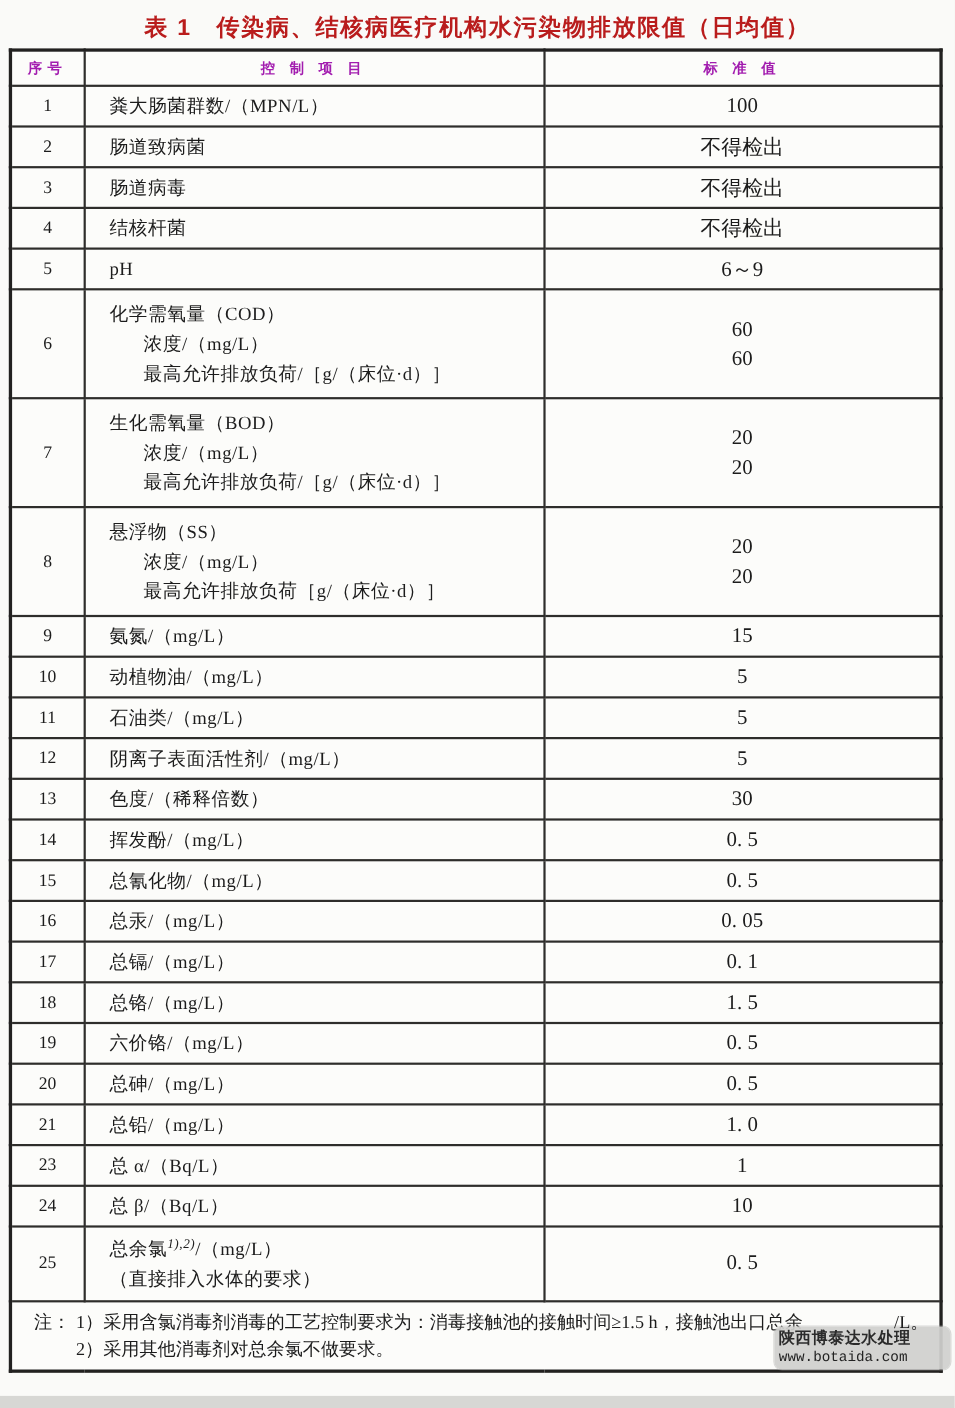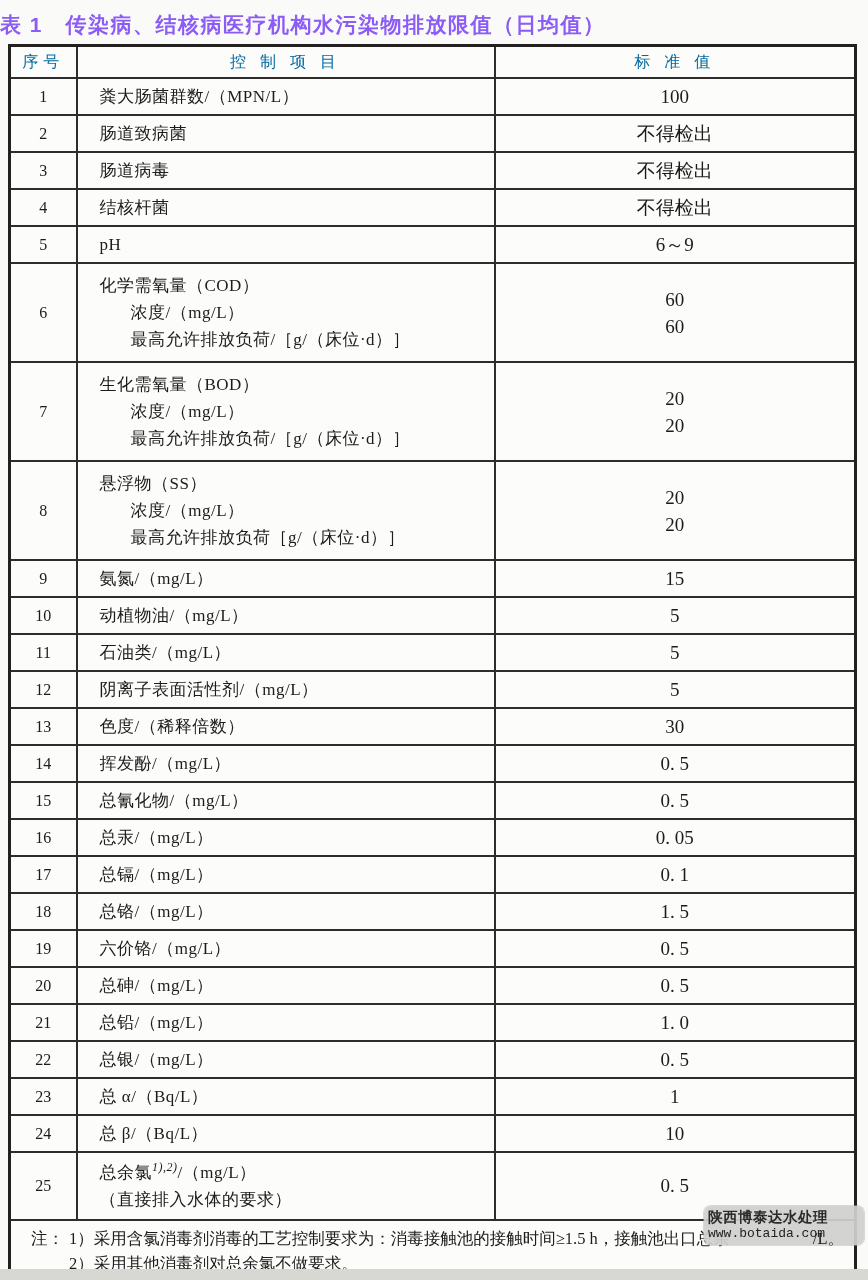--- a/index.html
+++ b/index.html
@@ -1,26 +1,26 @@
 <!DOCTYPE html>
 <html><head>
 <meta charset="utf-8">
 <style>
   html,body{margin:0;padding:0;}
   body{background:#e9e9e7;}
   .page{position:relative;width:868px;height:1280px;background:#fafaf8;overflow:hidden;
         font-family:"Liberation Serif","DejaVu Serif",serif;color:#1c1c1c;}
-  .title{padding-top:11px;
+  .title{padding-top:11px;text-align:center;
          font-family:"Liberation Sans","DejaVu Sans",sans-serif;
-         font-weight:bold;font-size:21px;letter-spacing:1.5px;color:#8b5cf6;}
+         font-weight:bold;font-size:21px;letter-spacing:1.5px;color:#b91c1c;}
   table.limits{position:absolute;left:8px;top:44px;width:849px;
                border-collapse:collapse;table-layout:fixed;background:#fcfcfa;}
   table.limits th,table.limits td{border:2px solid #2e2d2b;}
   table.limits{border:3px solid #222120;}
-  th{font-weight:normal;font-size:16px;height:28px;letter-spacing:5px;color:#0369a1;}
+  th{font-weight:bold;font-size:13px;height:28px;letter-spacing:5px;color:#a21caf;}
   td.c-no{text-align:center;font-size:16px;}
   td.c-item{padding-left:22px;font-size:17px;letter-spacing:0.5px;}
   td.c-val{text-align:center;font-size:19px;}
   tr.r-s td{height:33px;}
   tr.r-m td{padding-top:8px;padding-bottom:8px;}
   tr.r-25 td{padding-top:6px;padding-bottom:6px;}
   .line{line-height:27px;}
   .sub{padding-left:31px;}
   sup{font-size:12px;line-height:0;font-style:italic;}
   .notes-cell{padding:5px 8px 6px 20px;font-size:16.5px;border:3px solid #222120;}
@@ -184,25 +184,20 @@
           <td class="c-no">20</td>
           <td class="c-item">总砷/（mg/L）</td>
           <td class="c-val">0. 5</td>
         </tr>
         <tr class="r-s">
           <td class="c-no">21</td>
           <td class="c-item">总铅/（mg/L）</td>
           <td class="c-val">1. 0</td>
         </tr>
         <tr class="r-s">
-          <td class="c-no">22</td>
-          <td class="c-item">总银/（mg/L）</td>
-          <td class="c-val">0. 5</td>
-        </tr>
-        <tr class="r-s">
           <td class="c-no">23</td>
           <td class="c-item">总 α/（Bq/L）</td>
           <td class="c-val">1</td>
         </tr>
         <tr class="r-s">
           <td class="c-no">24</td>
           <td class="c-item">总 β/（Bq/L）</td>
           <td class="c-val">10</td>
         </tr>
         <tr class="r-25">

